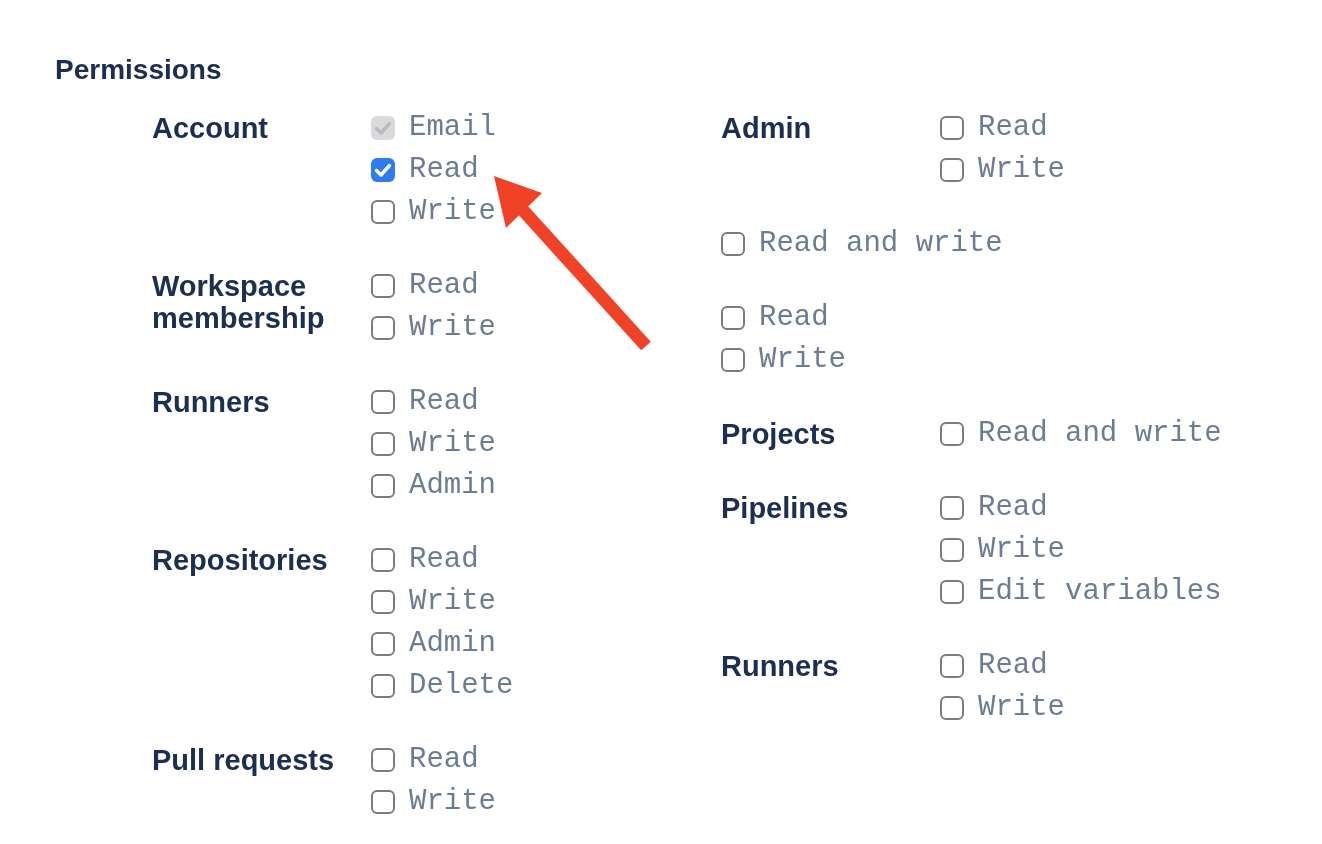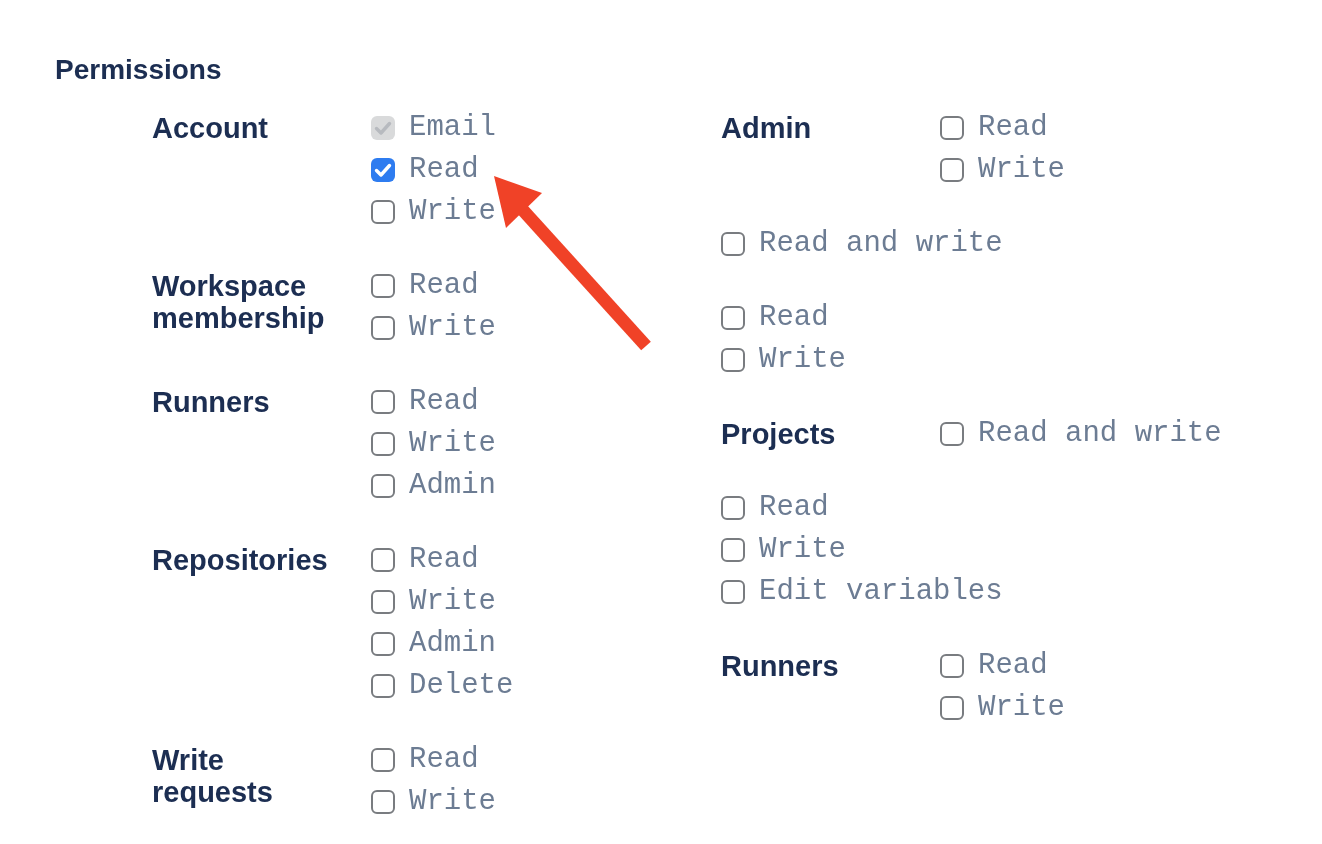--- a/index.html
+++ b/index.html
@@ -212,21 +212,21 @@
   <div class="item-row">
     <span class="checkbox unchecked">
       
     </span>
     <span class="item-label">Delete</span>
   </div>
 </div>
   </div>
 
   <div class="group">
-    <div class="group-label">Write requests</div>
+    <div class="group-label">Pull requests</div>
     <div class="items">
   <div class="item-row">
     <span class="checkbox unchecked">
       
     </span>
     <span class="item-label">Read</span>
   </div>
 
   <div class="item-row">
     <span class="checkbox unchecked">
@@ -292,20 +292,21 @@
   <div class="item-row">
     <span class="checkbox unchecked">
       
     </span>
     <span class="item-label">Read and write</span>
   </div>
 </div>
   </div>
 
   <div class="group">
+    <div class="group-label">Pipelines</div>
     <div class="items">
   <div class="item-row">
     <span class="checkbox unchecked">
       
     </span>
     <span class="item-label">Read</span>
   </div>
 
   <div class="item-row">
     <span class="checkbox unchecked">

